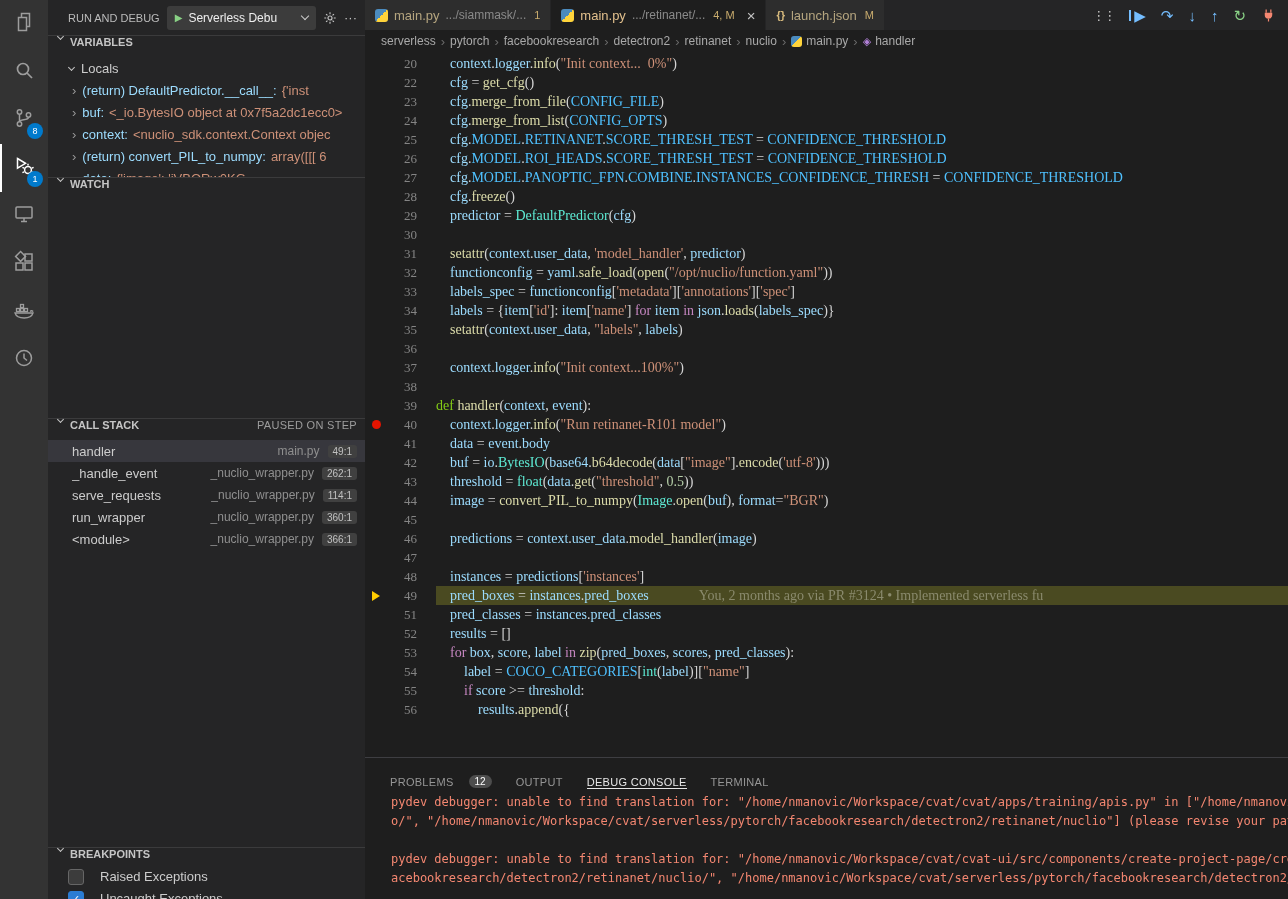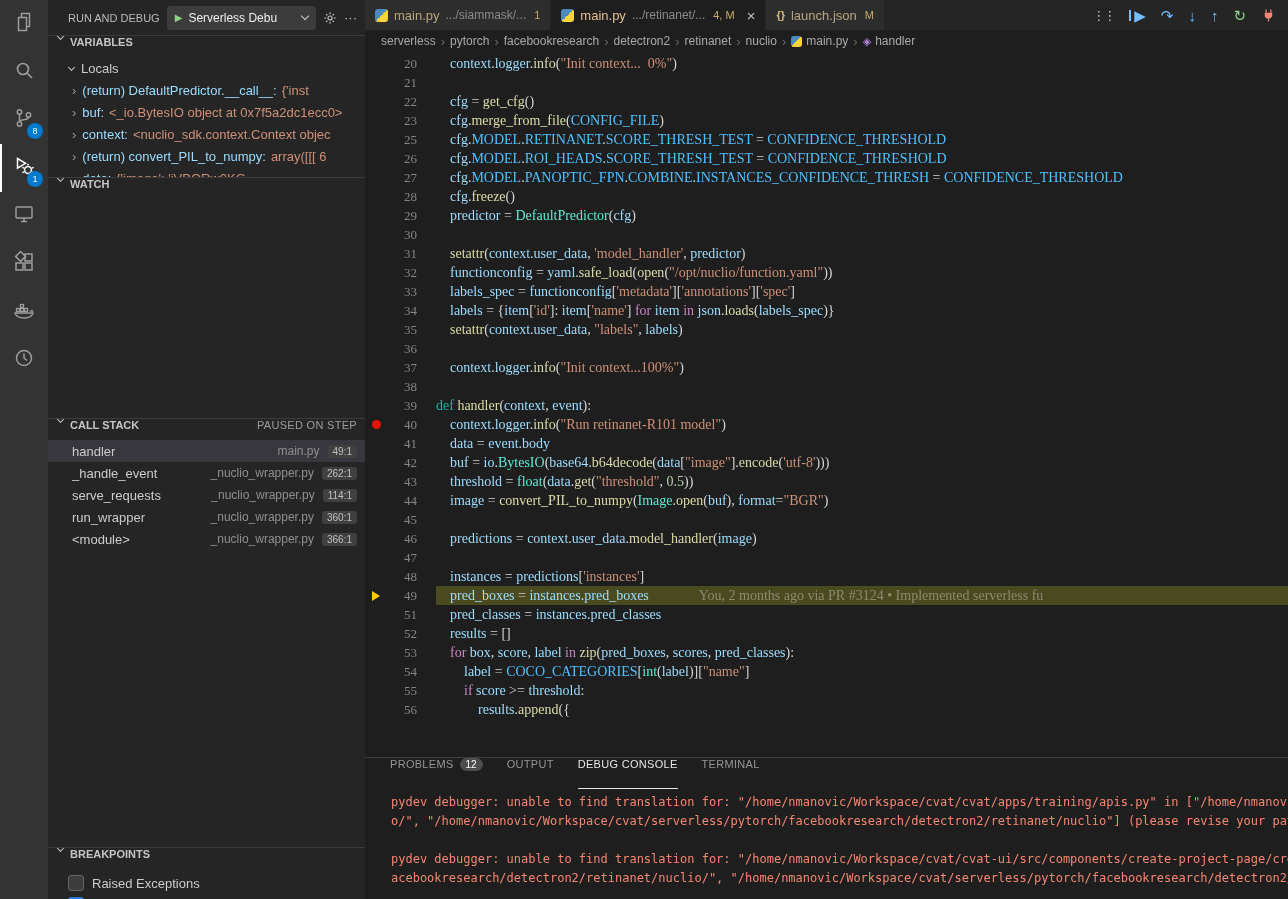--- a/index.html
+++ b/index.html
@@ -32,21 +32,21 @@
 .var-row{height:22px;display:flex;align-items:center;padding-left:24px;white-space:nowrap;overflow:hidden}
 .var-chev{color:#9a9a9a;margin-right:6px;font-size:13px}
 .var-name{color:#9cdcfe}
 .var-val{color:#ce9178;margin-left:5px}
 .cs-row{height:22px;display:flex;align-items:center;gap:8px;padding:0 8px 0 24px;cursor:pointer}
 .cs-row.selected{background:#37373d}
 .cs-fn{color:#cccccc;flex:1;white-space:nowrap;overflow:hidden}
 .cs-file{color:#8f8f8f;font-size:12px;white-space:nowrap}
 .cs-pos{background:#404040;color:#c0c0c0;font-size:10px;border-radius:3px;padding:1px 5px;flex:none}
 .load-link{height:22px;display:flex;align-items:center;justify-content:center;color:#3794ff;cursor:pointer}
-.bp-row{height:22px;display:flex;align-items:flex-end;gap:8px;padding-left:20px}
+.bp-row{height:22px;display:flex;align-items:flex-start;gap:16px;padding-left:20px}
 .cb{width:16px;height:16px;border:1px solid #666666;border-radius:3px;background:#3c3c3c;flex:none;position:relative;cursor:pointer}
 .cb.checked{background:#2b7cd3;border-color:#2b7cd3}
 .cb.checked:after{content:"✓";color:#fff;font-size:11px;position:absolute;top:0;left:2px;line-height:14px}
 
 .main{flex:1;display:flex;flex-direction:column;min-width:0}
 .tabbar{height:30px;background:#252526;display:flex;align-items:stretch;flex:none}
 .tab{display:flex;align-items:center;gap:6px;padding:0 10px;background:#2d2d2d;border-right:1px solid #252526;font-size:13px;cursor:pointer;white-space:nowrap}
 .tab.active{background:#1e1e1e}
 .tab-label{color:#b5a57f}
 .tab.active .tab-label{color:#e2c08d}
@@ -69,26 +69,26 @@
 .editor{flex:1;overflow:hidden;padding-top:2px;font-family:Liberation Serif, serif;font-size:14px;line-height:19px;background:#1e1e1e}
 .code-line{display:flex;height:19px;white-space:pre}
 .glyph{width:22px;flex:none;display:flex;align-items:center;justify-content:center}
 .bp-dot{width:9px;height:9px;border-radius:50%;background:#e51400}
 .cur-arrow{width:0;height:0;border-left:8px solid #ffcc00;border-top:5px solid transparent;border-bottom:5px solid transparent}
 .lnum{width:30px;flex:none;text-align:right;color:#858585;font-size:13px;line-height:19px;cursor:pointer}
 .lgap{width:19px;flex:none}
 .lcontent{flex:1;min-width:0;overflow:hidden}
 .lcontent.current{background:#4a4a21}
 .blame{color:#8a8a6d;margin-left:50px}
-.tk-k{color:#14b8a6}.tk-c{color:#c586c0}.tk-f{color:#dcdcaa}.tk-v{color:#9cdcfe}
+.tk-k{color:#84cc16}.tk-c{color:#c586c0}.tk-f{color:#dcdcaa}.tk-v{color:#9cdcfe}
 .tk-C{color:#5eead4}.tk-K{color:#4fc1ff}.tk-s{color:#ce9178}.tk-n{color:#b5cea8}.tk-p{color:#d4d4d4}
 
 .panel{height:142px;flex:none;border-top:1px solid #3e3e42;background:#1e1e1e;display:flex;flex-direction:column}
 .panel-tabs{height:31px;display:flex;align-items:center;gap:24px;padding-left:25px;flex:none}
-.ptab{font-size:11px;letter-spacing:.3px;color:#969696;height:100%;display:flex;align-items:flex-start;gap:6px;cursor:pointer;border-bottom:1px solid transparent}
+.ptab{font-size:11px;letter-spacing:.3px;color:#969696;height:100%;display:flex;align-items:flex-end;gap:15px;cursor:pointer;border-bottom:1px solid transparent}
 .ptab.active{color:#e7e7e7;border-bottom-color:#e7e7e7}
 .ptab-badge{background:#4d4d4d;color:#ffffff;font-size:10px;border-radius:10px;padding:1px 6px;letter-spacing:0}
 .console{flex:1;overflow:hidden;padding:4px 0 0 26px;font-family:"DejaVu Sans Mono","Liberation Mono",monospace;font-size:12px;line-height:19px;color:#f48771}
 .console-line{height:19px;white-space:pre;overflow:hidden}
 </style>
 </head>
 <body>
 
 <div class="app">
 
@@ -340,23 +340,23 @@
           <span class="crumb-label">main.py</span>
         </span>
         <span class="crumb-sep">›</span>
         <span class="crumb">
           <span class="method-icon">◈</span>
           <span class="crumb-label">handler</span>
         </span>
       </div>
     <div class="editor" id="code">
         <div class="code-line"><div class="glyph"></div><div class="lnum">20</div><div class="lgap"></div><div class="lcontent"><span class="tk-p">    </span><span class="tk-v">context</span><span class="tk-p">.</span><span class="tk-v">logger</span><span class="tk-p">.</span><span class="tk-f">info</span><span class="tk-p">(</span><span class="tk-s">"Init context...  0%"</span><span class="tk-p">)</span></div></div>
-        <div class="code-line"><div class="glyph"></div><div class="lnum">21</div><div class="lgap"></div><div class="lcontent"></div></div>
         <div class="code-line"><div class="glyph"></div><div class="lnum">22</div><div class="lgap"></div><div class="lcontent"><span class="tk-p">    </span><span class="tk-v">cfg</span><span class="tk-p"> = </span><span class="tk-f">get_cfg</span><span class="tk-p">()</span></div></div>
         <div class="code-line"><div class="glyph"></div><div class="lnum">23</div><div class="lgap"></div><div class="lcontent"><span class="tk-p">    </span><span class="tk-v">cfg</span><span class="tk-p">.</span><span class="tk-f">merge_from_file</span><span class="tk-p">(</span><span class="tk-K">CONFIG_FILE</span><span class="tk-p">)</span></div></div>
+        <div class="code-line"><div class="glyph"></div><div class="lnum">24</div><div class="lgap"></div><div class="lcontent"><span class="tk-p">    </span><span class="tk-v">cfg</span><span class="tk-p">.</span><span class="tk-f">merge_from_list</span><span class="tk-p">(</span><span class="tk-K">CONFIG_OPTS</span><span class="tk-p">)</span></div></div>
         <div class="code-line"><div class="glyph"></div><div class="lnum">25</div><div class="lgap"></div><div class="lcontent"><span class="tk-p">    </span><span class="tk-v">cfg</span><span class="tk-p">.</span><span class="tk-K">MODEL</span><span class="tk-p">.</span><span class="tk-K">RETINANET</span><span class="tk-p">.</span><span class="tk-K">SCORE_THRESH_TEST</span><span class="tk-p"> = </span><span class="tk-K">CONFIDENCE_THRESHOLD</span></div></div>
         <div class="code-line"><div class="glyph"></div><div class="lnum">26</div><div class="lgap"></div><div class="lcontent"><span class="tk-p">    </span><span class="tk-v">cfg</span><span class="tk-p">.</span><span class="tk-K">MODEL</span><span class="tk-p">.</span><span class="tk-K">ROI_HEADS</span><span class="tk-p">.</span><span class="tk-K">SCORE_THRESH_TEST</span><span class="tk-p"> = </span><span class="tk-K">CONFIDENCE_THRESHOLD</span></div></div>
         <div class="code-line"><div class="glyph"></div><div class="lnum">27</div><div class="lgap"></div><div class="lcontent"><span class="tk-p">    </span><span class="tk-v">cfg</span><span class="tk-p">.</span><span class="tk-K">MODEL</span><span class="tk-p">.</span><span class="tk-K">PANOPTIC_FPN</span><span class="tk-p">.</span><span class="tk-K">COMBINE</span><span class="tk-p">.</span><span class="tk-K">INSTANCES_CONFIDENCE_THRESH</span><span class="tk-p"> = </span><span class="tk-K">CONFIDENCE_THRESHOLD</span></div></div>
         <div class="code-line"><div class="glyph"></div><div class="lnum">28</div><div class="lgap"></div><div class="lcontent"><span class="tk-p">    </span><span class="tk-v">cfg</span><span class="tk-p">.</span><span class="tk-f">freeze</span><span class="tk-p">()</span></div></div>
         <div class="code-line"><div class="glyph"></div><div class="lnum">29</div><div class="lgap"></div><div class="lcontent"><span class="tk-p">    </span><span class="tk-v">predictor</span><span class="tk-p"> = </span><span class="tk-C">DefaultPredictor</span><span class="tk-p">(</span><span class="tk-v">cfg</span><span class="tk-p">)</span></div></div>
         <div class="code-line"><div class="glyph"></div><div class="lnum">30</div><div class="lgap"></div><div class="lcontent"></div></div>
         <div class="code-line"><div class="glyph"></div><div class="lnum">31</div><div class="lgap"></div><div class="lcontent"><span class="tk-p">    </span><span class="tk-f">setattr</span><span class="tk-p">(</span><span class="tk-v">context</span><span class="tk-p">.</span><span class="tk-v">user_data</span><span class="tk-p">, </span><span class="tk-s">'model_handler'</span><span class="tk-p">, </span><span class="tk-v">predictor</span><span class="tk-p">)</span></div></div>
         <div class="code-line"><div class="glyph"></div><div class="lnum">32</div><div class="lgap"></div><div class="lcontent"><span class="tk-p">    </span><span class="tk-v">functionconfig</span><span class="tk-p"> = </span><span class="tk-v">yaml</span><span class="tk-p">.</span><span class="tk-f">safe_load</span><span class="tk-p">(</span><span class="tk-f">open</span><span class="tk-p">(</span><span class="tk-s">"/opt/nuclio/function.yaml"</span><span class="tk-p">))</span></div></div>
         <div class="code-line"><div class="glyph"></div><div class="lnum">33</div><div class="lgap"></div><div class="lcontent"><span class="tk-p">    </span><span class="tk-v">labels_spec</span><span class="tk-p"> = </span><span class="tk-v">functionconfig</span><span class="tk-p">[</span><span class="tk-s">'metadata'</span><span class="tk-p">][</span><span class="tk-s">'annotations'</span><span class="tk-p">][</span><span class="tk-s">'spec'</span><span class="tk-p">]</span></div></div>
         <div class="code-line"><div class="glyph"></div><div class="lnum">34</div><div class="lgap"></div><div class="lcontent"><span class="tk-p">    </span><span class="tk-v">labels</span><span class="tk-p"> = {</span><span class="tk-v">item</span><span class="tk-p">[</span><span class="tk-s">'id'</span><span class="tk-p">]: </span><span class="tk-v">item</span><span class="tk-p">[</span><span class="tk-s">'name'</span><span class="tk-p">] </span><span class="tk-c">for</span><span class="tk-p"> </span><span class="tk-v">item</span><span class="tk-p"> </span><span class="tk-c">in</span><span class="tk-p"> </span><span class="tk-v">json</span><span class="tk-p">.</span><span class="tk-f">loads</span><span class="tk-p">(</span><span class="tk-v">labels_spec</span><span class="tk-p">)}</span></div></div>

